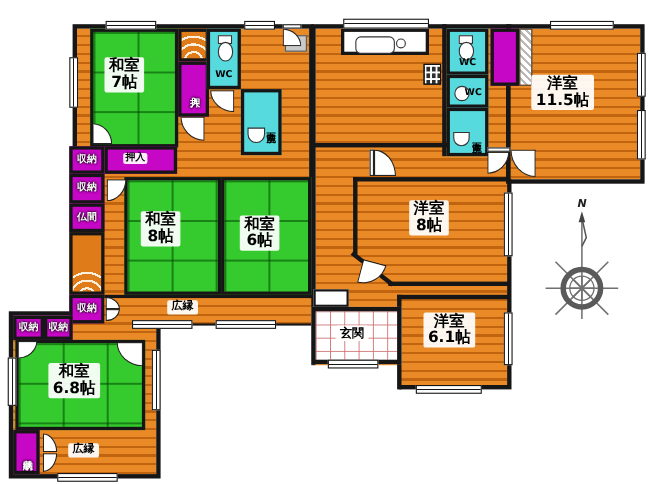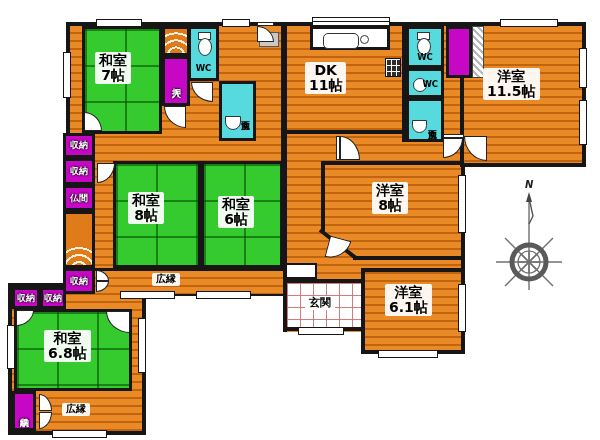--- a/index.html
+++ b/index.html
@@ -66,20 +66,23 @@
   <div class="abs tatami" style="left:201px;top:161px;width:82px;height:107px;"></div>
   <div class="abs tatami" style="left:14px;top:309px;width:118px;height:82px;"></div>
 
   <div class="abs tokonoma" style="left:162px;top:26px;width:28px;height:30px;"></div>
   <div class="abs purple" style="left:162px;top:56px;width:28px;height:50px;">
     <div class="slabel vert" style="width:100%;height:100%;">押入</div>
   </div>
   <div class="abs purple" style="left:63px;top:133px;width:32px;height:25px;">
     <div class="slabel" style="width:100%;height:100%;">収納</div>
   </div>
+  <div class="abs purple" style="left:95px;top:133px;width:66px;height:25px;">
+    <div class="rlabel" style="position:absolute;left:14px;top:3px;font-size:9px;padding:0 2px;">押入</div>
+  </div>
   <div class="abs purple" style="left:63px;top:158px;width:32px;height:27px;">
     <div class="slabel" style="width:100%;height:100%;">収納</div>
   </div>
   <div class="abs purple" style="left:63px;top:185px;width:32px;height:26px;">
     <div class="slabel" style="width:100%;height:100%;">仏間</div>
   </div>
   <div class="abs tokonoma" style="left:63px;top:211px;width:32px;height:57px;"></div>
   <div class="abs purple" style="left:63px;top:268px;width:32px;height:26px;">
     <div class="slabel" style="width:100%;height:100%;">収納</div>
   </div>
@@ -143,24 +146,20 @@
   <div class="abs wall" style="left:361px;top:268px;width:4px;height:86px;"></div>
 
   <div class="abs ofloor" style="left:95px;top:268px;width:188px;height:26px;border-top:3px solid #161616;"></div>
 
   <div class="abs whitebox" style="left:285px;top:263px;width:32px;height:16px;border-width:2px;"></div>
   <div class="abs genkan" style="left:283px;top:279px;width:82px;height:52px;"></div>
 
   <div class="abs rlabel" style="left:95px;top:52px;font-size:14px;">
     <span>和室</span>
     <span>7帖</span>
-  </div>
-  <div class="abs rlabel" style="left:305px;top:62px;font-size:14px;">
-    <span>DK</span>
-    <span>11帖</span>
   </div>
   <div class="abs rlabel" style="left:483px;top:68px;font-size:14px;">
     <span>洋室</span>
     <span>11.5帖</span>
   </div>
   <div class="abs rlabel" style="left:128px;top:192px;font-size:14px;">
     <span>和室</span>
     <span>8帖</span>
   </div>
   <div class="abs rlabel" style="left:218px;top:196px;font-size:14px;">

